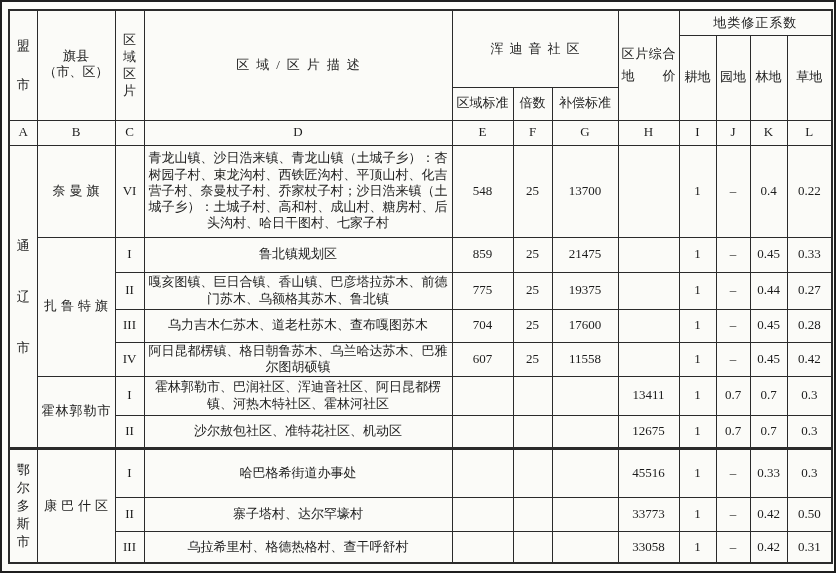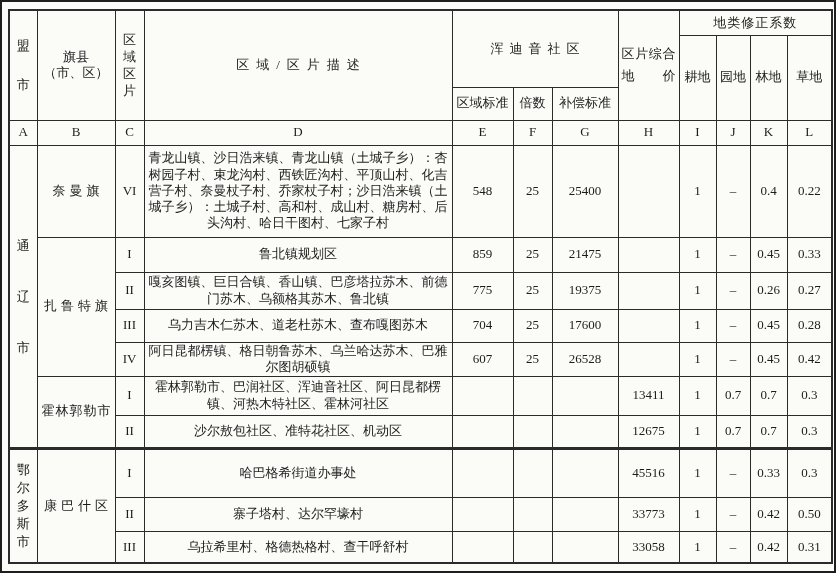--- a/index.html
+++ b/index.html
@@ -24,21 +24,21 @@
     border:1px solid #2b2b2b;
     padding:0;
     text-align:center;
     vertical-align:middle;
     font-weight:normal;
     font-size:13px;
     line-height:1.25;
     overflow:hidden;
   }
   
-  .pre{white-space:pre-line;line-height:20px;}
+  .pre{white-space:pre-line;line-height:20px;font-family:Liberation Mono, monospace;}
   .sp6{letter-spacing:6px;text-indent:6px;}
   .sp7{letter-spacing:7px;text-indent:7px;}
   .sp1{letter-spacing:1px;}
   .jt{width:54px;margin:12px auto;text-align:justify;text-align-last:justify;line-height:22px;}
   [data-vertical]{display:flex;flex-direction:column;align-items:center;line-height:1;}
   .banner{letter-spacing:4px;text-indent:4px;}
   .banner5{letter-spacing:1px;text-indent:1px;}
   
   td.desc{
     text-align:justify;
@@ -133,21 +133,21 @@
               <span>通</span>
               <span>辽</span>
               <span>市</span>
             </div>
           </td>
         <td class="banner">奈曼旗</td>
         <td class="num">VI</td>
         <td class="desc">青龙山镇、沙日浩来镇、青龙山镇（土城子乡）：杏树园子村、束龙沟村、西铁匠沟村、平顶山村、化吉营子村、奈曼杖子村、乔家杖子村；沙日浩来镇（土城子乡）：土城子村、高和村、成山村、糖房村、后头沟村、哈日干图村、七家子村</td>
         <td class="num">548</td>
         <td class="num">25</td>
-        <td class="num">25400</td>
+        <td class="num">13700</td>
         <td class="num"></td>
         <td class="num">1</td>
         <td class="num">–</td>
         <td class="num">0.4</td>
         <td class="num">0.22</td>
       </tr>
 
       <tr style="height:35px">
         <td rowspan="4" class="banner">扎鲁特旗</td>
         <td class="num">I</td>
@@ -164,21 +164,21 @@
 
       <tr style="height:37px">
         <td class="num">II</td>
         <td class="desc">嘎亥图镇、巨日合镇、香山镇、巴彦塔拉苏木、前德门苏木、乌额格其苏木、鲁北镇</td>
         <td class="num">775</td>
         <td class="num">25</td>
         <td class="num">19375</td>
         <td class="num"></td>
         <td class="num">1</td>
         <td class="num">–</td>
-        <td class="num">0.26</td>
+        <td class="num">0.44</td>
         <td class="num">0.27</td>
       </tr>
 
       <tr style="height:33px">
         <td class="num">III</td>
         <td class="desc">乌力吉木仁苏木、道老杜苏木、查布嘎图苏木</td>
         <td class="num">704</td>
         <td class="num">25</td>
         <td class="num">17600</td>
         <td class="num"></td>
@@ -186,21 +186,21 @@
         <td class="num">–</td>
         <td class="num">0.45</td>
         <td class="num">0.28</td>
       </tr>
 
       <tr style="height:34px">
         <td class="num">IV</td>
         <td class="desc">阿日昆都楞镇、格日朝鲁苏木、乌兰哈达苏木、巴雅尔图胡硕镇</td>
         <td class="num">607</td>
         <td class="num">25</td>
-        <td class="num">26528</td>
+        <td class="num">11558</td>
         <td class="num"></td>
         <td class="num">1</td>
         <td class="num">–</td>
         <td class="num">0.45</td>
         <td class="num">0.42</td>
       </tr>
 
       <tr style="height:39px">
         <td rowspan="2" class="banner5">霍林郭勒市</td>
         <td class="num">I</td>

